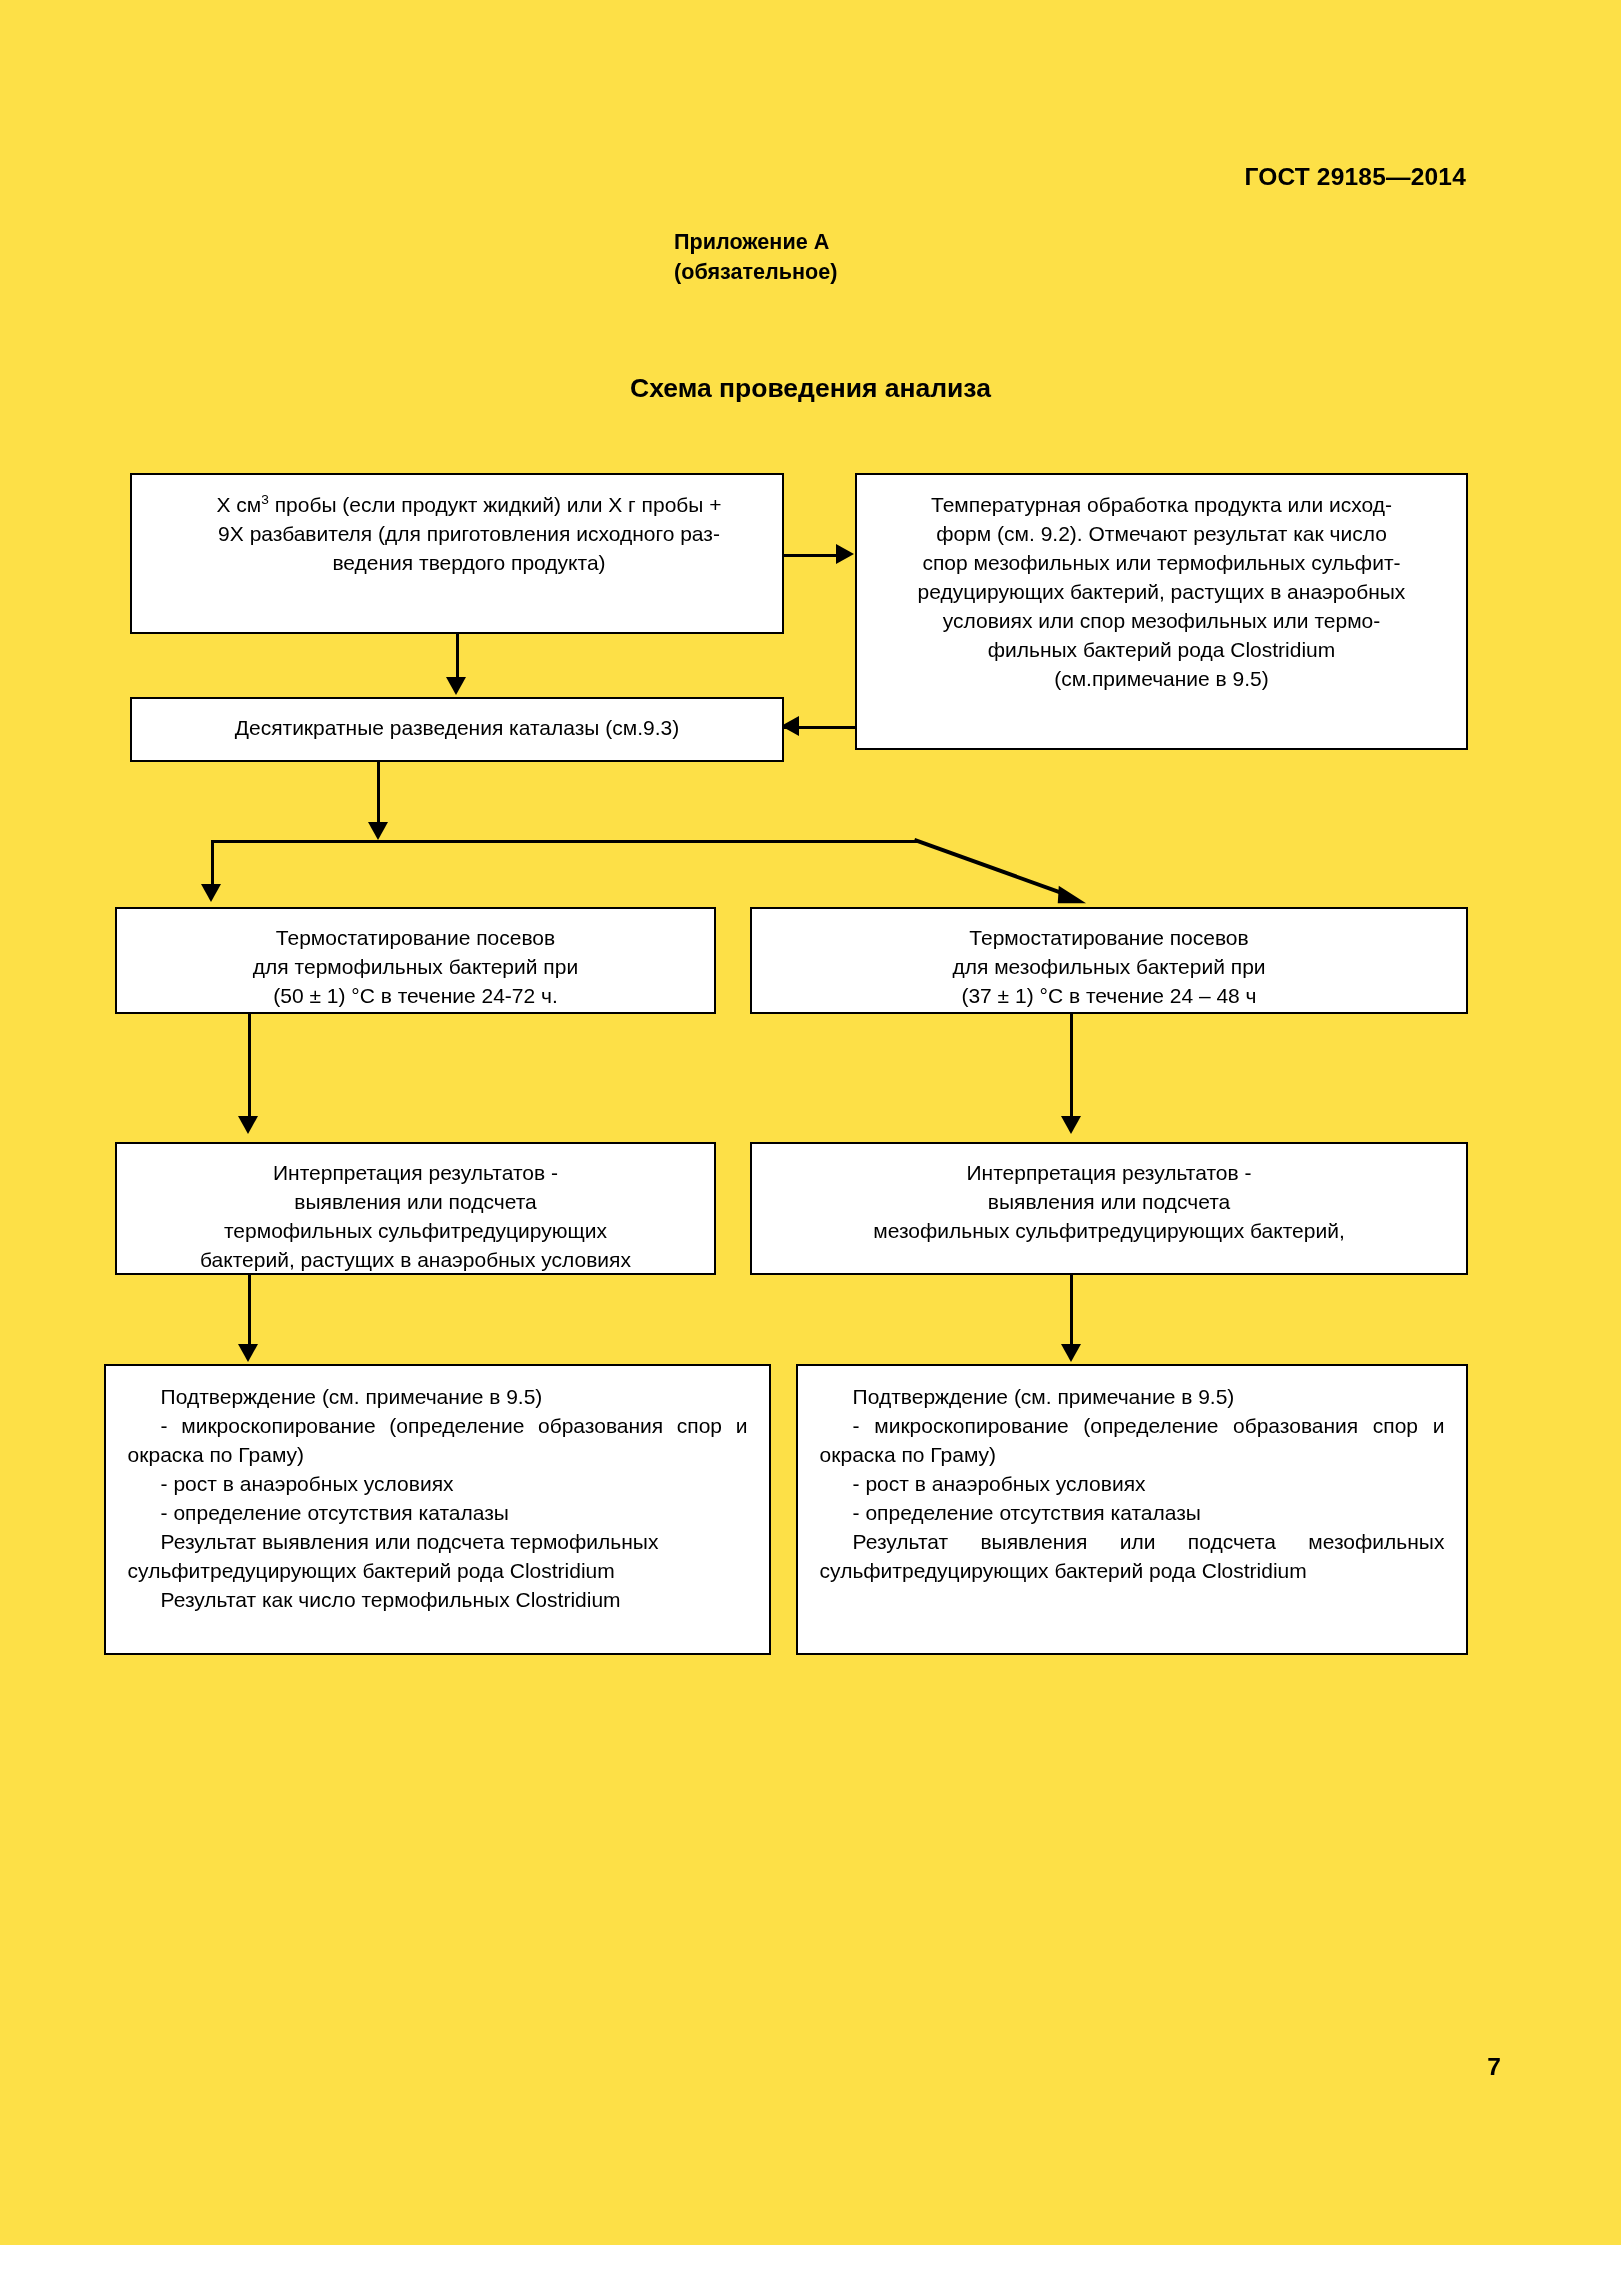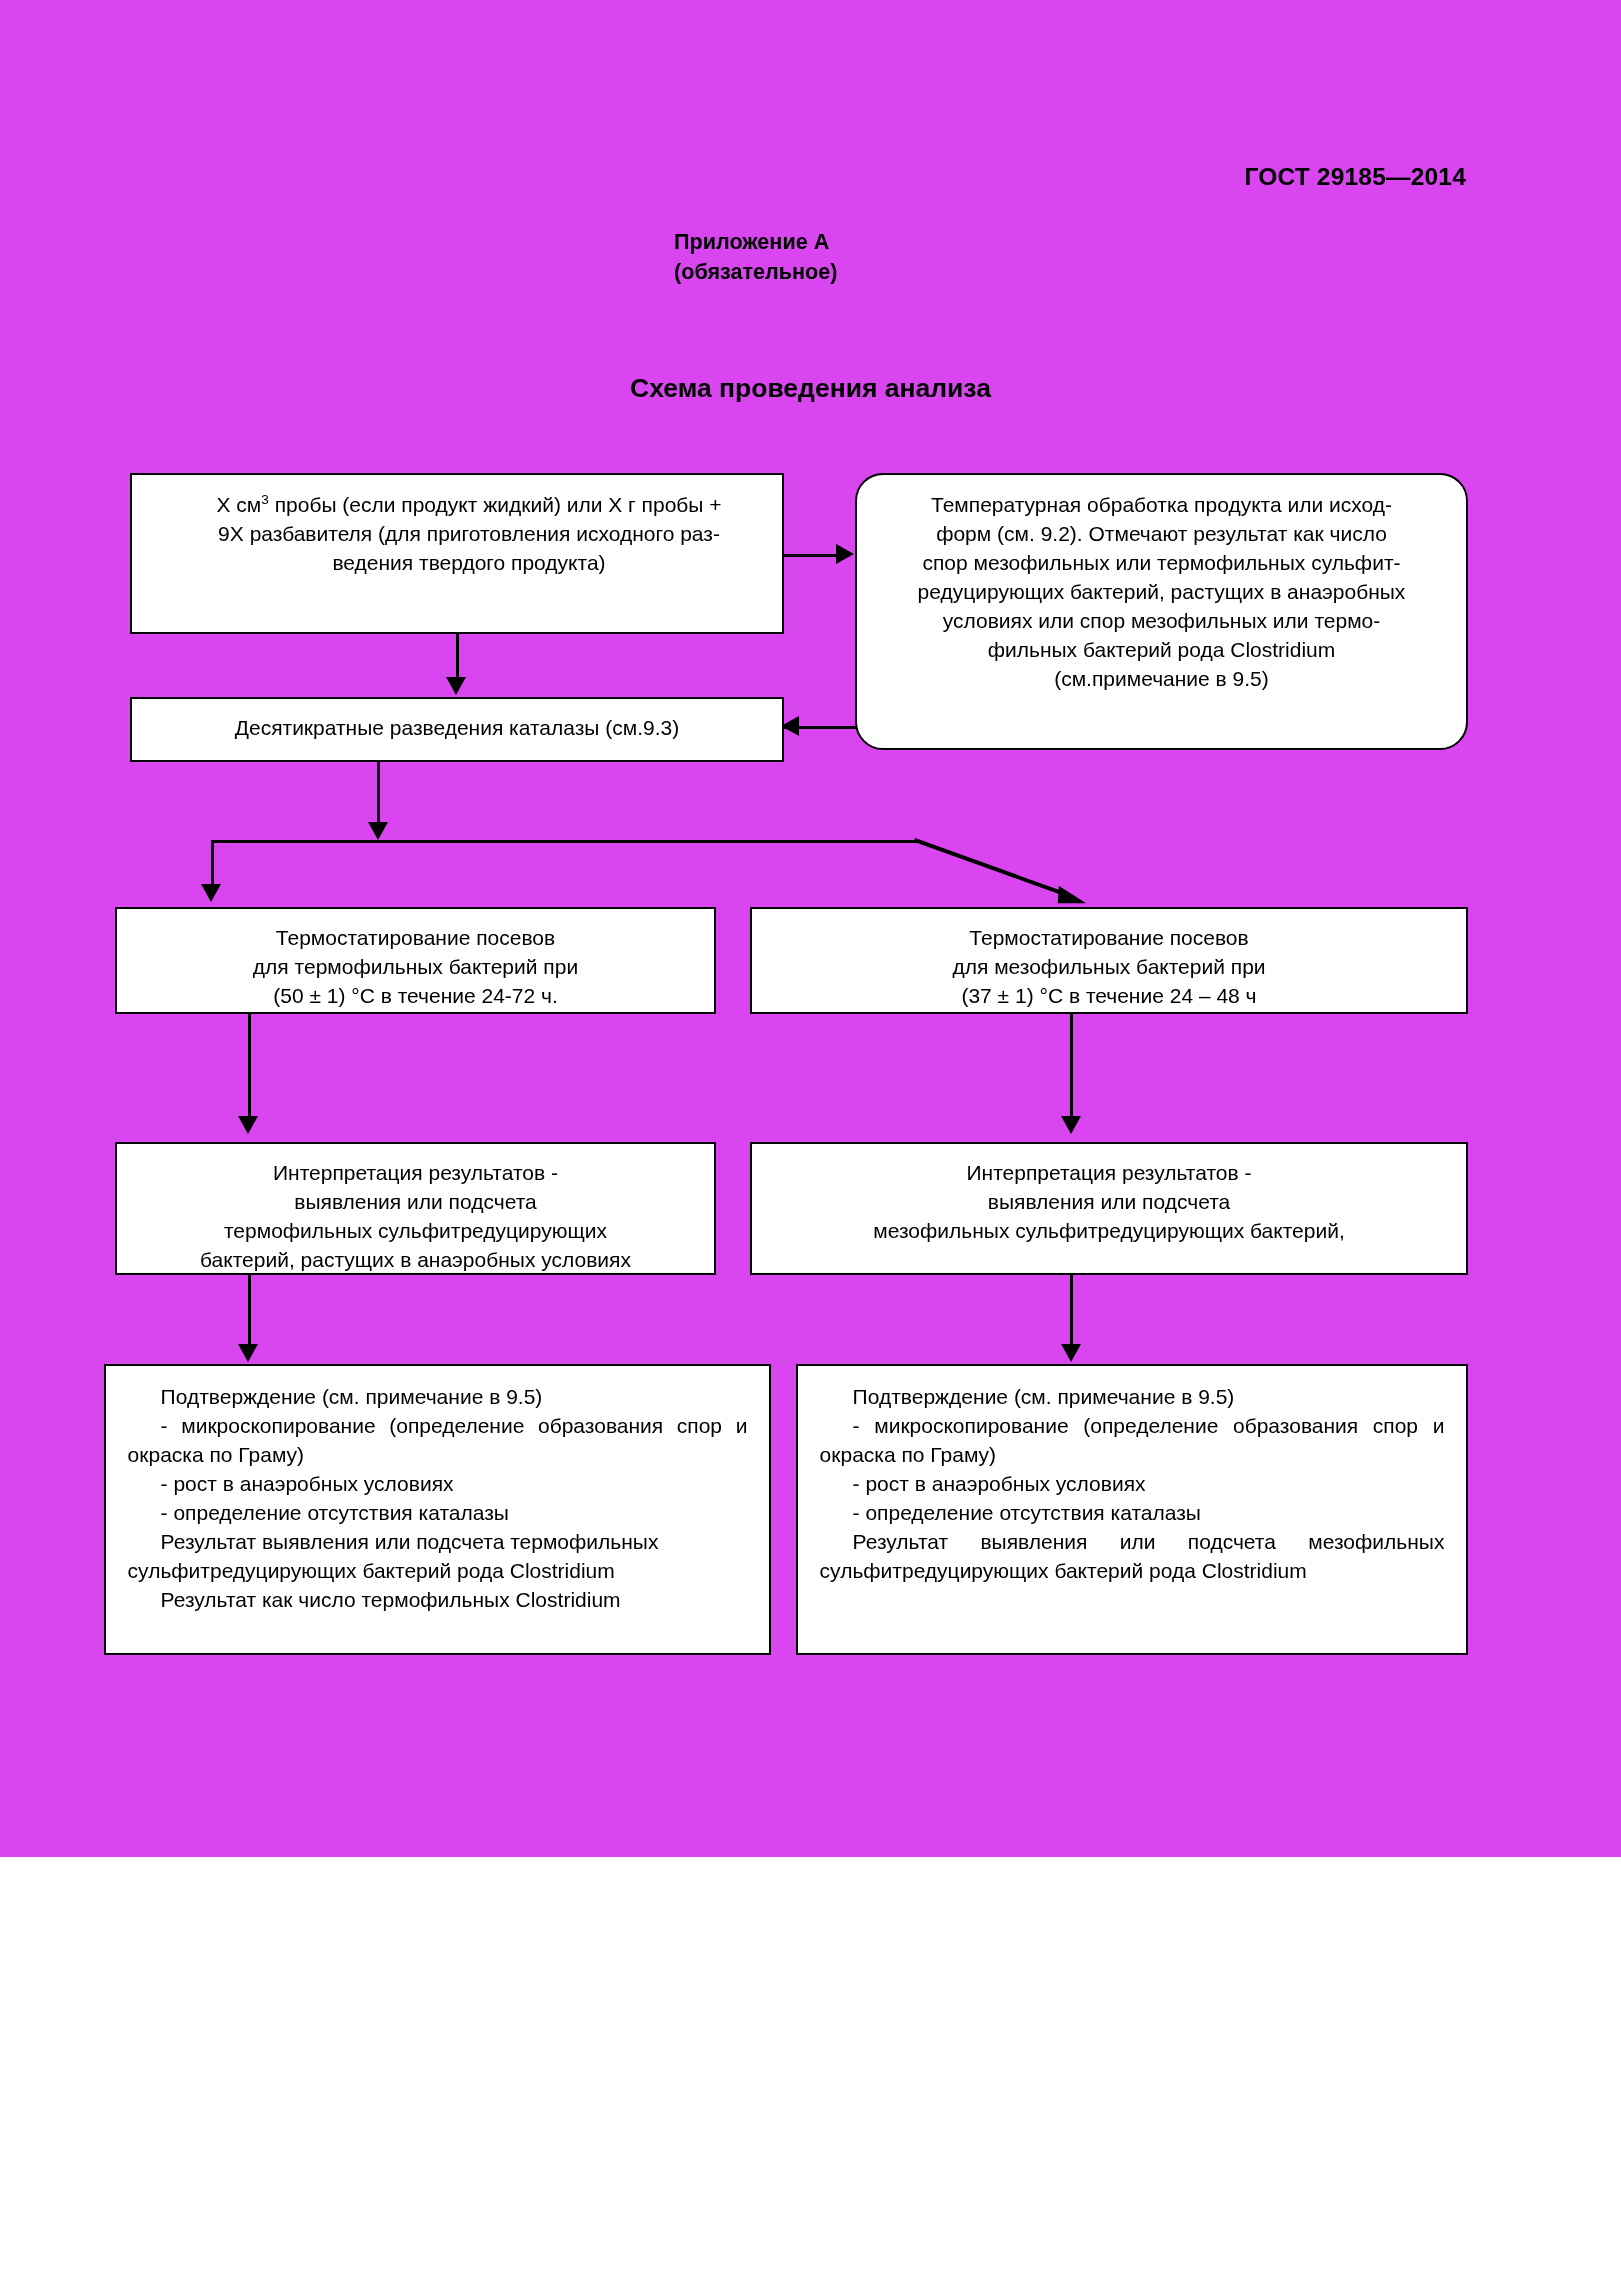--- a/index.html
+++ b/index.html
@@ -7,22 +7,22 @@
     padding: 0;
     background: #ffffff;
   }
   body {
     font-family: "Liberation Sans", sans-serif;
     color: #000000;
   }
   #page {
     position: relative;
     width: 1621px;
-    height: 1857px;
-    background: #d946ef;
+    height: 2245px;
+    background: #fde047;
     overflow: hidden;
   }
 
   
   .std-header {
     position: absolute;
     top: 163px;
     right: 155px;
     font-size: 24.5px;
     font-weight: bold;
@@ -67,21 +67,21 @@
   sup.cube {
     font-size: 13.7px;
     vertical-align: super;
     line-height: 0;
   }
 
   
   #box-sample        { left: 130px;  top: 473px;  width: 654px;  height: 161px; padding-left: 24px; }
   #box-sample .inner { padding: 14.7px 21.6px 0 21.6px; }
 
-  #box-heat          { left: 855px;  top: 473px;  width: 613px;  height: 277px; border-radius: 28px; }
+  #box-heat          { left: 855px;  top: 473px;  width: 613px;  height: 277px; }
   #box-heat .inner   { padding: 14.7px 15.7px 0 15.7px; }
 
   #box-dilution        { left: 130px;  top: 697px;  width: 654px;  height: 65px; }
   #box-dilution .inner { padding: 13.7px 17.6px 0 17.6px; }
 
   #box-thermo-thermo        { left: 115px;  top: 907px;  width: 601px;  height: 107px; }
   #box-thermo-thermo .inner { padding: 13.7px 13.7px 0 13.7px; }
 
   #box-thermo-meso        { left: 750px;  top: 907px;  width: 718px;  height: 107px; }
   #box-thermo-meso .inner { padding: 13.7px 13.7px 0 13.7px; }

